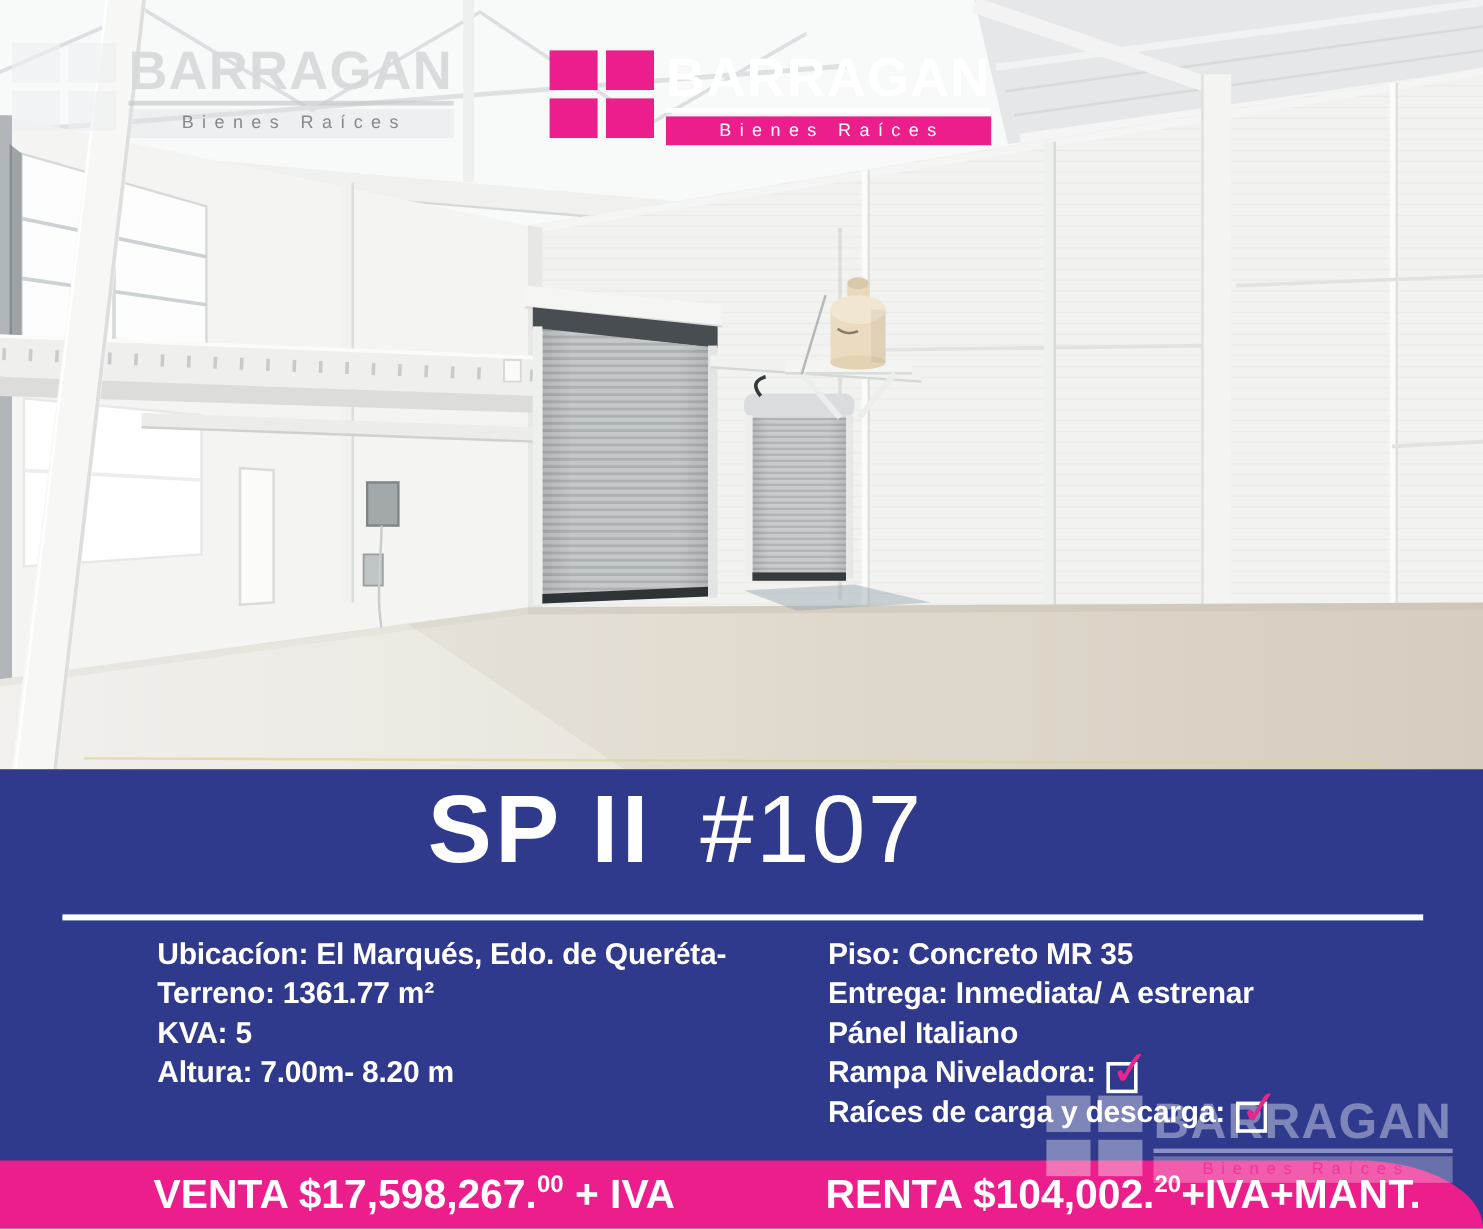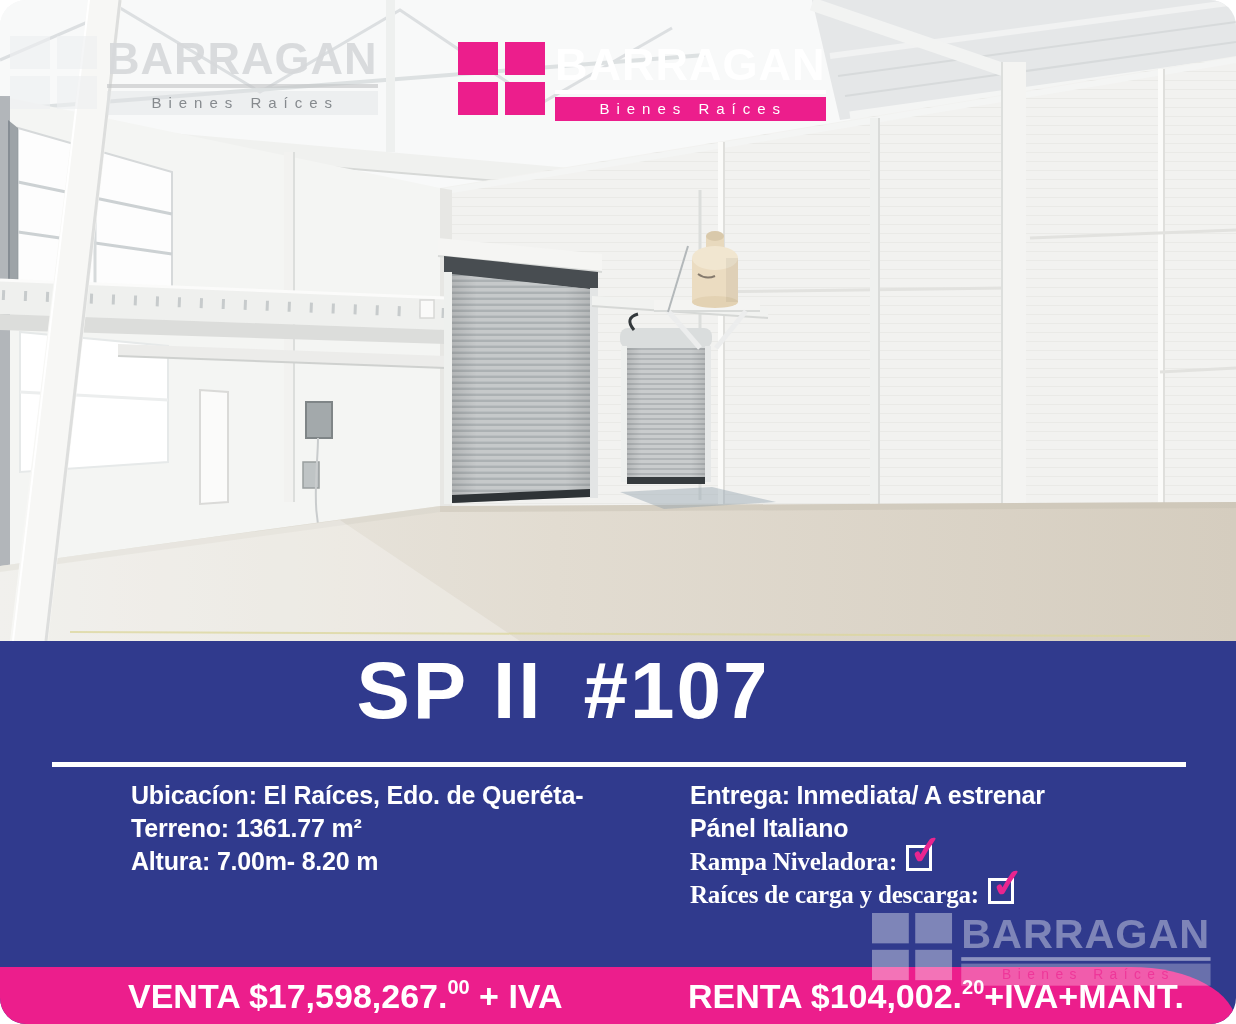--- a/index.html
+++ b/index.html
@@ -1,18 +1,18 @@
 <!DOCTYPE html>
 <html><head>
 <meta charset="utf-8">
 <style>
   html,body{margin:0;padding:0;background:#ffffff;}
   *{box-sizing:border-box;}
   .page{position:relative;width:1236px;height:1024px;overflow:hidden;
-        font-family:"Liberation Sans","DejaVu Sans",sans-serif;background:#ffffff;border-radius:26px;}
+        font-family:"Liberation Sans","DejaVu Sans",sans-serif;background:#ffffff;}
 
   
   .photo{position:absolute;left:0;top:0;width:1236px;height:641px;overflow:hidden;background:#f6f7f7;}
   .photo-svg{position:absolute;left:0;top:0;width:100%;height:100%;display:block;}
 
   
   .logo{position:absolute;display:flex;align-items:flex-start;gap:10px;}
   .logo-squares{display:grid;grid-template-columns:40px 40px;grid-template-rows:33px 33px;gap:7px;}
   .logo-main{display:flex;flex-direction:column;}
   .logo-name{font-weight:700;font-size:45px;line-height:1.0;letter-spacing:1px;white-space:nowrap;}
@@ -37,29 +37,29 @@
 
   .logo-top-left{left:10px;top:36px;}
   .logo-top-center{left:458px;top:42px;}
   .logo-bottom-right{left:872px;top:272px;transform:scale(0.92);transform-origin:top left;z-index:2;}
 
   
   .info{position:absolute;left:0;top:641px;right:0;bottom:0;background:#303a8d;color:#ffffff;}
   .title-row{position:absolute;left:0;right:0;top:8px;text-align:center;padding-right:110px;
              font-size:80px;line-height:1.05;white-space:nowrap;}
   .title-light{font-weight:700;letter-spacing:3px;}
-  .title-bold{font-weight:700;letter-spacing:2px;margin-left:18px;}
+  .title-bold{font-weight:400;letter-spacing:2px;margin-left:18px;}
   .divider{position:absolute;left:52px;top:121px;width:1134px;height:5px;background:#ffffff;}
 
   .detail-cols{position:absolute;left:0;right:0;top:138px;z-index:3;}
   .dcol{position:absolute;top:0;}
   .dcol-left{left:131px;width:545px;}
   .dcol-right{left:690px;width:540px;}
   .drow{font-size:25px;font-weight:700;line-height:33px;letter-spacing:-0.2px;white-space:nowrap;color:#ffffff;}
-  .check-row{display:flex;align-items:flex-start;font-family:Liberation Serif, serif;}
+  .check-row{display:flex;align-items:flex-end;}
   .cbox{position:relative;display:inline-block;width:26px;height:26px;border:3px solid #ffffff;
         margin-left:9px;flex:0 0 auto;}
   .tick{position:absolute;left:0px;top:-17px;font-style:normal;font-weight:700;font-size:40px;
         color:#e9258f;line-height:1;transform:rotate(-4deg);}
 
   
   .price-bar{position:absolute;left:0;right:0;bottom:0;height:57px;background:#ec1e8c;
              border-top-right-radius:105px 57px;z-index:1;}
   .price{position:absolute;top:9px;font-size:34px;font-weight:700;color:#ffffff;white-space:nowrap;}
   .price-venta{left:128px;}
@@ -259,25 +259,27 @@
 
     <div class="title-row">
       <span class="title-light">SP II</span>
       <span class="title-bold">#107</span>
     </div>
 
     <div class="divider"></div>
 
     <div class="detail-cols">
       <div class="dcol dcol-left">
-        <div class="drow">Ubicacíon: El Raíces, Edo. de Queréta-</div>
+        <div class="drow">Ubicacíon: El Marqués, Edo. de Queréta-</div>
         <div class="drow">Terreno: 1361.77 m²</div>
+        <div class="drow">KVA: 5</div>
         <div class="drow">Altura: 7.00m- 8.20 m</div>
       </div>
       <div class="dcol dcol-right">
+        <div class="drow">Piso: Concreto MR 35</div>
         <div class="drow">Entrega: Inmediata/ A estrenar</div>
         <div class="drow">Pánel Italiano</div>
         <div class="drow check-row">
           <span>Rampa Niveladora:</span>
           <span class="cbox">
             <i class="tick">✓</i>
           </span>
         </div>
         <div class="drow check-row">
           <span>Raíces de carga y descarga:</span>

